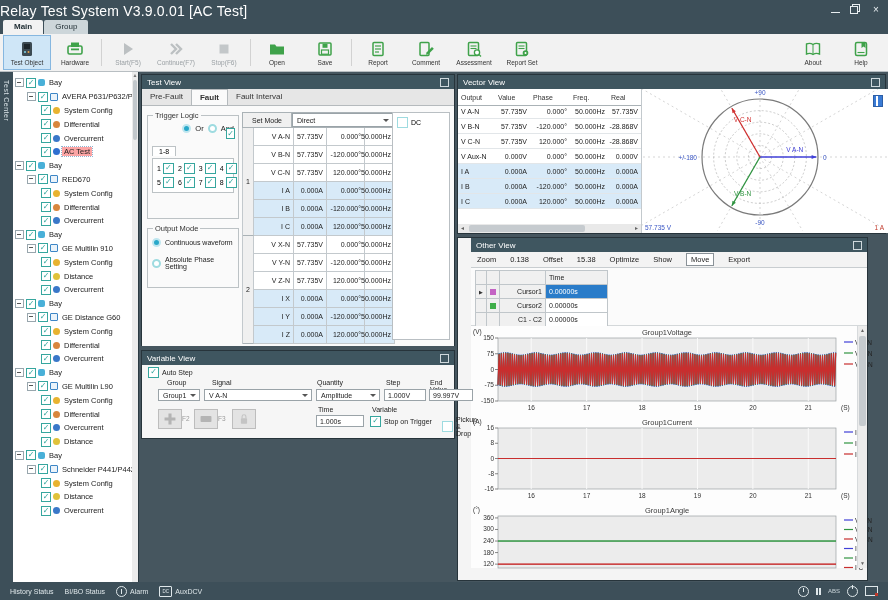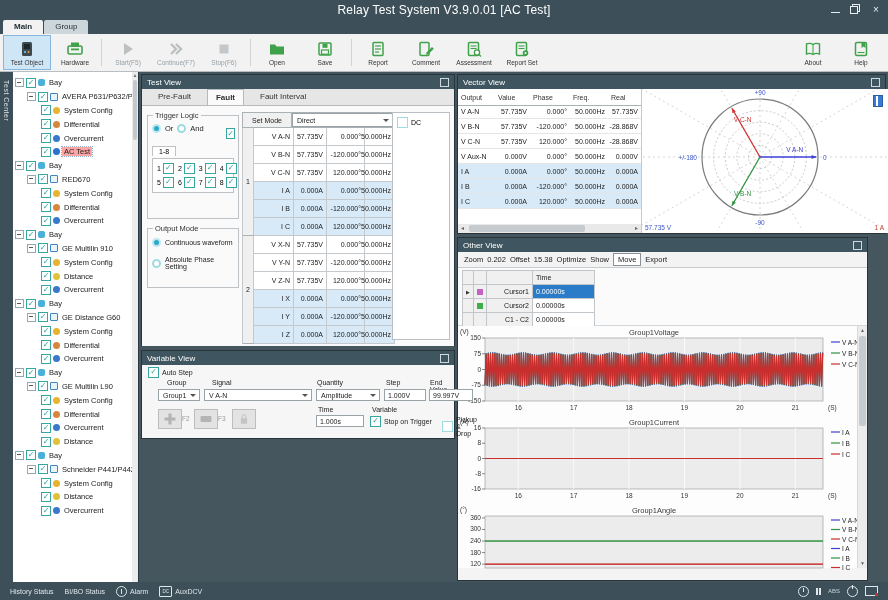--- a/index.html
+++ b/index.html
@@ -1,20 +1,20 @@
 <!DOCTYPE html>
 <html><head>
 <meta charset="utf-8">
 <style>
   html,body{margin:0;padding:0;}
   body{width:888px;height:600px;overflow:hidden;position:relative;background:#46565f;
        font-family:"Liberation Sans",sans-serif;-webkit-font-smoothing:antialiased;}
   
   .titlebar{position:absolute;left:0;top:0;width:888px;height:20px;background:#3d4f59;color:#fff;}
-  .title-text{position:absolute;left:0;right:0;top:3px;text-align:center;font-size:12px;letter-spacing:.2px;}
+  .title-text{position:absolute;left:0;right:0;top:3px;text-align:left;font-size:14px;letter-spacing:.2px;}
   .win-ctrls{position:absolute;right:6px;top:3px;display:flex;gap:10px;align-items:center;color:#e8eef1;}
   .wc{width:12px;height:12px;display:flex;align-items:center;justify-content:center;font-size:10px;cursor:default;}
   .wc-min{border-bottom:1.5px solid #e8eef1;height:7px;width:9px;}
   .wc-rest{position:relative;width:10px;height:10px;}
   .wc-rest i{position:absolute;border:1px solid #e8eef1;width:6px;height:6px;display:block;}
   .wc-rest i:first-child{right:0;top:0;}
   .wc-rest i:last-child{left:0;bottom:0;background:#3d4f59;}
   
   .menubar{position:absolute;left:0;top:20px;width:888px;height:14px;background:#3d4f59;display:flex;padding-left:3px;box-sizing:border-box;}
   .menu-tab{font-size:8px;padding:2px 11px 0 11px;color:#1d2b31;background:#cdd6da;margin-right:1px;border-radius:2px 2px 0 0;}
@@ -63,21 +63,21 @@
   .sb-power::after{content:"";position:absolute;left:4px;top:-2px;width:1px;height:4px;background:#dfe7ea;}
   .sb-screen{width:11px;height:8px;border:1px solid #dfe7ea;position:relative;}
   .sb-screen::after{content:"";position:absolute;right:-1px;bottom:-1px;width:3px;height:3px;background:#c0392b;}
   
   .panel{position:absolute;background:#f4f4f4;border:1px solid #27343b;box-sizing:border-box;}
   .panel-hd{height:14px;background:#3f5660;color:#fff;font-size:8px;display:flex;align-items:center;padding:0 5px;}
   .hd-box{margin-left:auto;width:7px;height:7px;border:1px solid #cfd8dc;}
   
   #test-view{left:141px;top:74px;width:314px;height:272px;}
   .tv-tabs{display:flex;background:#e6e6e6;font-size:8px;border-bottom:1px solid #b5babd;height:16px;}
-  .tv-tab{padding:3px 8px 0 8px;color:#333;margin-left:8px;}
+  .tv-tab{padding:3px 8px 0 8px;color:#333;}
   .tv-tab.active{background:#fafafa;border:1px solid #b5babd;border-bottom:none;font-weight:bold;}
   .tv-body{position:relative;height:240px;background:#fafafa;}
   .fieldset{position:absolute;border:1px solid #bcc2c5;background:#fafafa;}
   .fs-legend{position:absolute;top:-5px;left:5px;background:#fafafa;padding:0 2px;font-size:7.5px;color:#333;}
   .radio{width:9px;height:9px;border:2px solid #9edbe0;border-radius:50%;background:#fff;flex:none;box-sizing:border-box;}
   .radio.checked{background:#29a8c9;border-color:#bfe6ef;}
   .cb2{width:9px;height:9px;border:1px solid #36a69e;background:#fff;color:#2aa39a;font-size:8px;line-height:8px;text-align:center;flex:none;}
   .trig-row{display:flex;align-items:center;gap:4px;font-size:7.5px;color:#222;}
   .range-tab{display:inline-block;border:1px solid #bcc2c5;border-bottom:none;background:#fff;font-size:7px;padding:1px 6px;}
   .chk-grid{display:grid;grid-template-columns:repeat(4,1fr);gap:3px 4px;border:1px solid #bcc2c5;background:#fff;padding:4px;}
@@ -107,26 +107,26 @@
   .hscroll{position:absolute;left:0;right:0;bottom:0;height:9px;background:#e9e9e9;display:flex;}
   .hscroll .ar{width:9px;font-size:5px;color:#666;text-align:center;line-height:9px;}
   .hscroll .track{flex:1;position:relative;}
   .hscroll .thumb{position:absolute;left:2px;top:1px;bottom:1px;width:70%;background:#c6cbcf;border-radius:2px;}
   .polar-wrap{flex:1;background:#fff;position:relative;}
   .polar-flag{position:absolute;right:5px;top:6px;width:8px;height:10px;background:#3a7bd5;border:1px solid #2c5ea6;}
   .polar-flag::after{content:"";position:absolute;left:2px;top:0;bottom:0;width:2px;background:#fff;}
   .scale-l{position:absolute;left:3px;bottom:2px;font-size:6.5px;color:#3a56c4;}
   .scale-r{position:absolute;right:4px;bottom:2px;font-size:6.5px;color:#c0392b;}
   
-  #other-view{left:457px;top:237px;width:411px;height:344px;}
+  #other-view{left:457px;top:237px;width:411px;height:344px;padding-left:13px;}
   .ov-tabs{display:flex;background:#e6e6e6;font-size:7.5px;height:15px;border-bottom:1px solid #b5babd;}
   .ov-tab{padding:3px 7px 0 7px;color:#333;}
   .ov-tab.active{background:#fafafa;border:1px solid #b5babd;border-bottom:none;font-weight:bold;}
   .ov-toolbar{display:flex;align-items:center;height:15px;background:#f3f3f3;border-bottom:1px solid #c8cdd0;
-              font-size:7.5px;color:#222;gap:4px;padding-left:6px;}
+              font-size:7.5px;color:#222;gap:14px;padding-left:6px;}
   .ov-tool.active{border:1px solid #8a9298;background:#fff;padding:1px 4px;}
   .cursor-area{height:57px;background:#fbfbfb;position:relative;border-bottom:1px solid #d4d8da;}
   .cur-table{position:absolute;left:4px;top:2px;font-size:7px;color:#222;border-left:1px solid #c0c6ca;border-top:1px solid #c0c6ca;}
   .cur-row{display:flex;height:14px;}
   .cur-row>div{border-right:1px solid #c0c6ca;border-bottom:1px solid #c0c6ca;display:flex;align-items:center;box-sizing:border-box;background:#fff;}
   .cur-mark{width:11px;justify-content:center;font-size:5px;color:#333;background:#f0f0f0!important;}
   .cur-sw{width:13px;justify-content:center;background:#f0f0f0!important;}
   .cur-sw i{width:6px;height:6px;display:block;}
   .cur-lbl{width:46px;justify-content:flex-end;padding-right:3px;background:#f0f0f0!important;}
   .cur-val{width:62px;padding-left:3px;}
@@ -494,21 +494,21 @@
     <span class="hd-box"></span>
   </div>
   <div class="tv-tabs" id="tv-tabs">
       <div class="tv-tab">Pre-Fault</div>
       <div class="tv-tab active">Fault</div>
       <div class="tv-tab">Fault Interval</div>
     </div>
   <div class="tv-body">
     <div class="fieldset" style="left:5px;top:9px;width:90px;height:102px;">
       <span class="fs-legend">Trigger Logic</span>
-      <div class="trig-row" style="margin:8px 4px 0 4px;justify-content:flex-start;">
+      <div class="trig-row" style="margin:8px 4px 0 4px;justify-content:flex-end;">
         <span class="trig-row">
             <span class="radio checked"></span>
             <span>Or</span>
           </span>
         <span class="trig-row">
             <span class="radio"></span>
             <span>And</span>
           </span>
       </div>
       <div style="position:absolute;right:3px;top:6px;"><span class="cb2">✓</span></div>
@@ -727,21 +727,21 @@
   </div>
 </div>
 
 <div class="panel" id="other-view">
   <div class="panel-hd">
     <span>Other View</span>
     <span class="hd-box"></span>
   </div>
   <div class="ov-toolbar" id="ov-toolbar">
       <span class="ov-tool">Zoom</span>
-      <span class="ov-tool">0.202</span>
+      <span class="ov-tool">0.138</span>
       <span class="ov-tool">Offset</span>
       <span class="ov-tool">15.38</span>
       <span class="ov-tool">Optimize</span>
       <span class="ov-tool">Show</span>
       <span class="ov-tool active">Move</span>
       <span class="ov-tool">Export</span>
     </div>
   <div class="cursor-area">
     <div class="cur-table" id="cur-table">
         <div class="cur-row cur-hrow">

